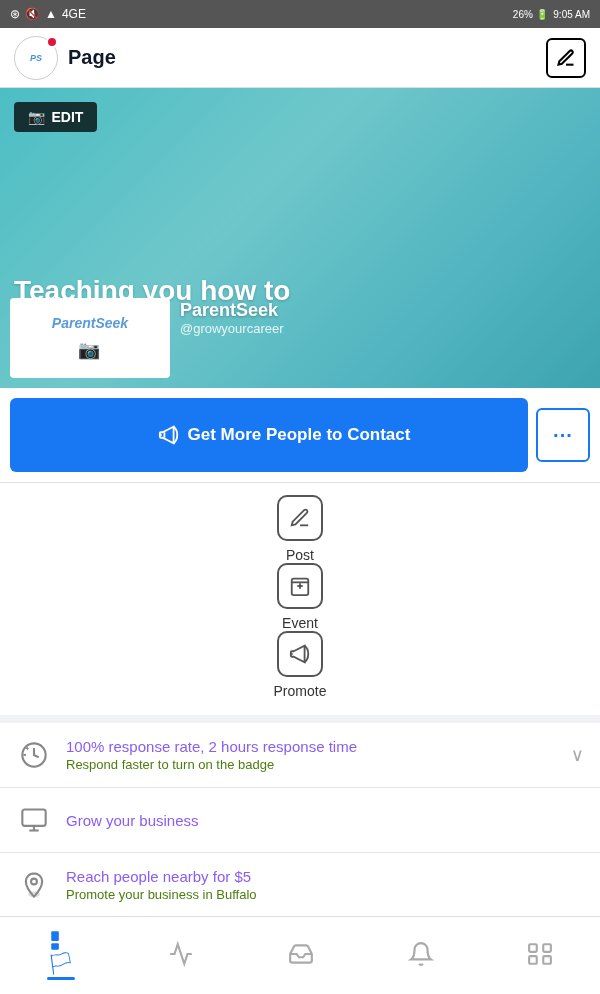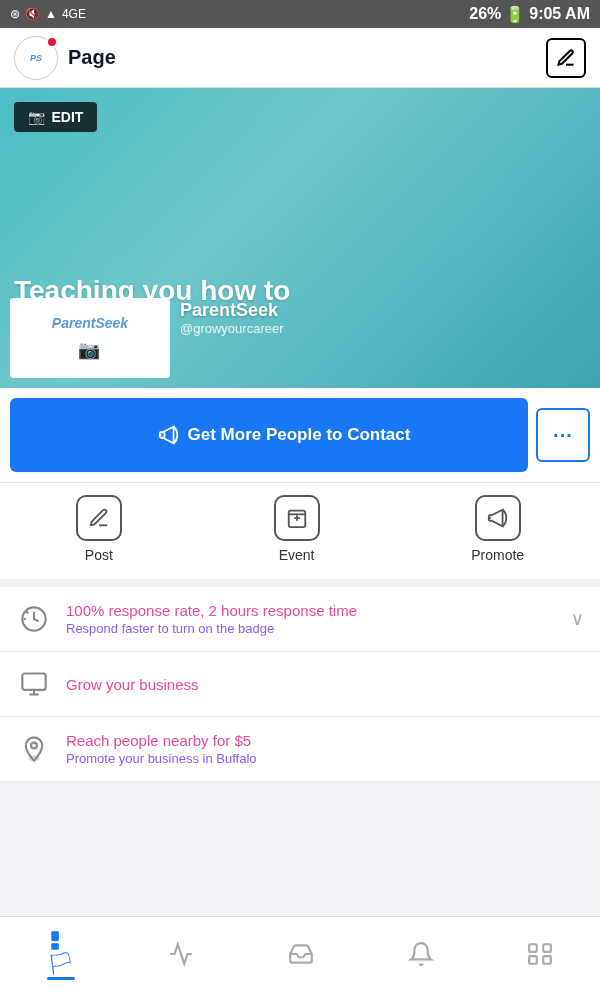--- a/index.html
+++ b/index.html
@@ -11,21 +11,21 @@
       background: #555;
       color: #fff;
       height: 28px;
       display: flex;
       align-items: center;
       justify-content: space-between;
       padding: 0 10px;
       font-size: 12px;
     }
     .status-left { display: flex; align-items: center; gap: 5px; }
-    .status-right { display: flex; align-items: center; gap: 4px; font-size: 16px; font-weight: 700; justify-content: flex-end; }
+    .status-right { display: flex; align-items: center; gap: 4px; font-size: 10px; font-weight: 400; justify-content: flex-end; }
 
     
     .top-bar {
       background: #fff;
       display: flex;
       align-items: center;
       justify-content: space-between;
       padding: 8px 14px;
       border-bottom: 1px solid #ddd;
       height: 60px;
@@ -127,20 +127,21 @@
       cursor: pointer;
     }
 
     
     .quick-actions {
       background: #fff;
       display: flex;
       justify-content: space-around;
       padding: 12px 0 16px;
       border-bottom: 8px solid #f0f2f5;
+      flex-direction: column;
     }
     .qa-item {
       display: flex; flex-direction: column; align-items: center; gap: 6px;
       cursor: pointer;
     }
     .qa-icon {
       width: 46px; height: 46px;
       border: 2px solid #555; border-radius: 10px;
       display: flex; align-items: center; justify-content: center;
       font-size: 20px; color: #555;
@@ -154,22 +155,22 @@
       padding: 14px 16px;
       border-bottom: 1px solid #e8e8e8;
       gap: 14px;
     }
     .list-item-icon {
       width: 36px; height: 36px; flex-shrink: 0;
       display: flex; align-items: center; justify-content: center;
       font-size: 22px; color: #888;
     }
     .list-item-content { flex: 1; }
-    .list-item-title { font-size: 15px; color: #ec4899; font-weight: 400; }
-    .list-item-sub { font-size: 13px; color: #8b5cf6; margin-top: 2px; }
+    .list-item-title { font-size: 15px; color: #8b5cf6; font-weight: 400; }
+    .list-item-sub { font-size: 13px; color: #4d7c0f; margin-top: 2px; }
     .list-item-chevron { color: #aaa; font-size: 18px; }
 
     
     .bottom-nav {
       background: #fff;
       border-top: 1px solid #ddd;
       display: flex;
       justify-content: space-around;
       align-items: center;
       padding: 10px 0 14px;

